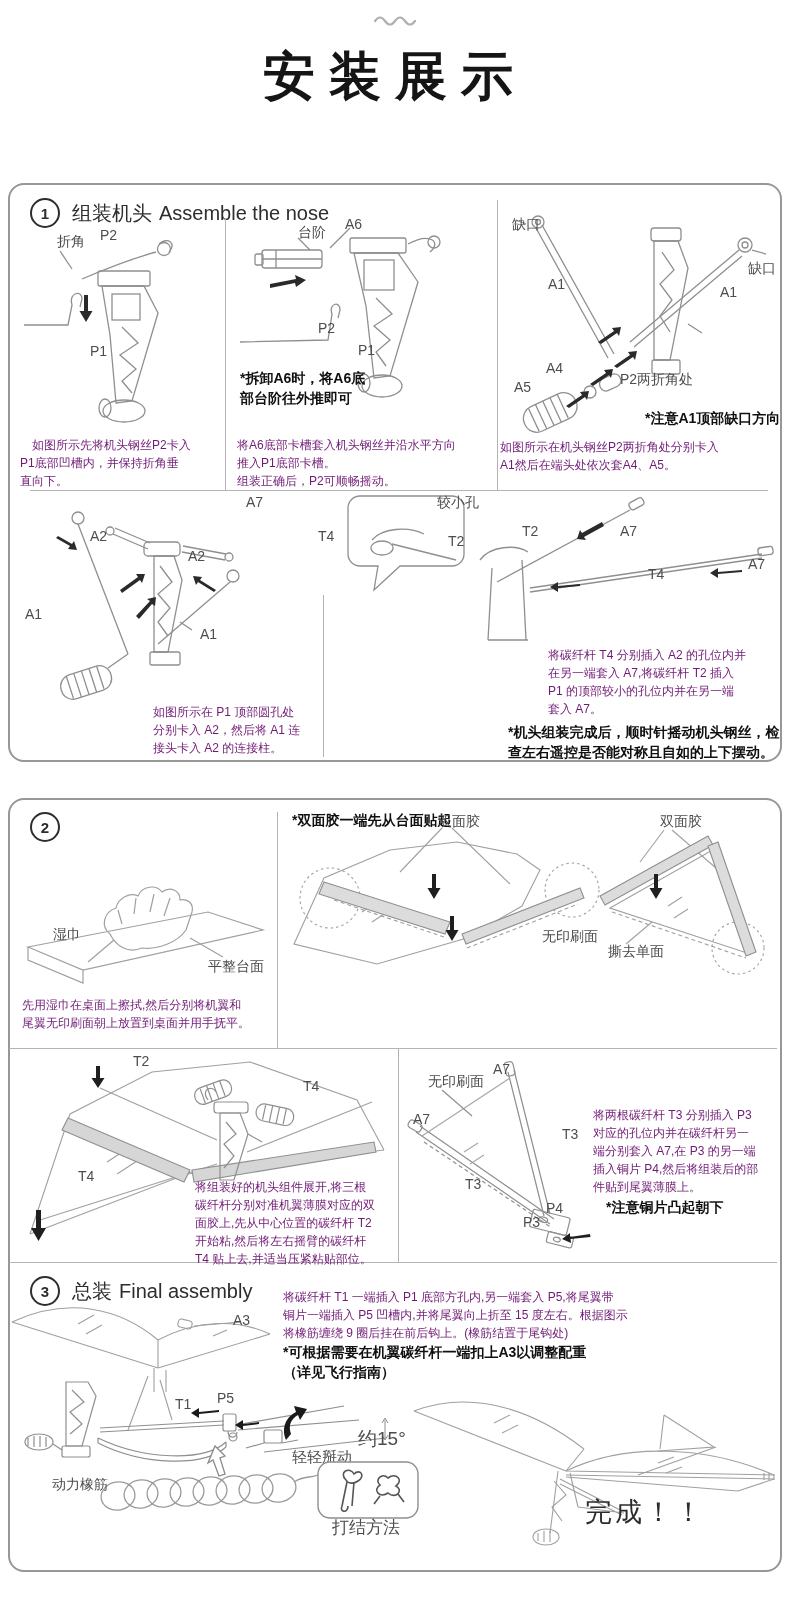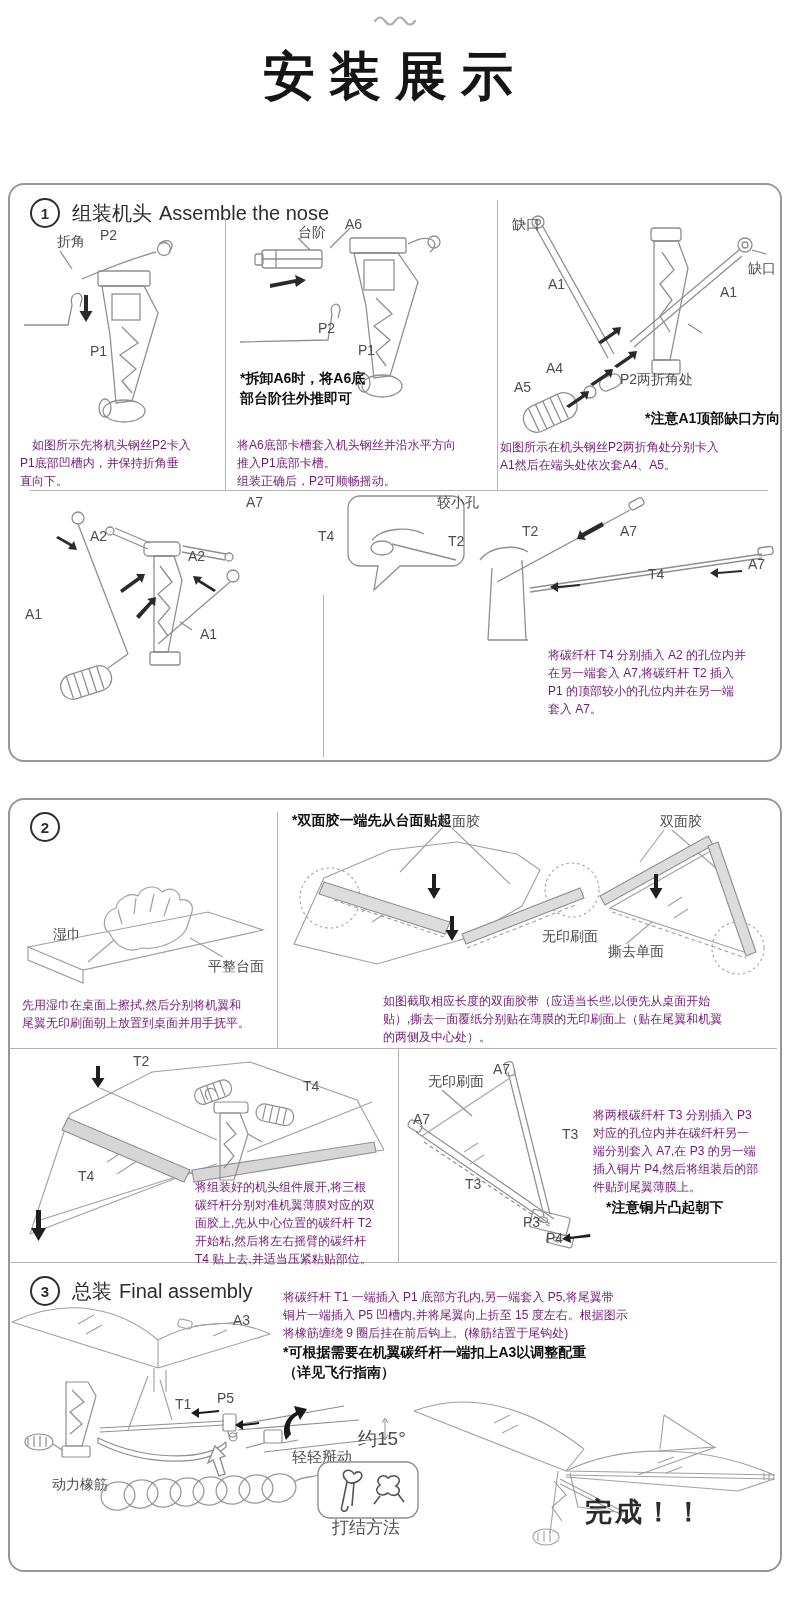--- a/index.html
+++ b/index.html
@@ -15,21 +15,21 @@
   .cnum{width:26px;height:26px;border:2px solid #2d2d2d;border-radius:50%;display:flex;
         align-items:center;justify-content:center;font-weight:bold;font-size:15px;color:#2d2d2d;flex:0 0 auto}
   .stitle{font-size:20px;color:#2d2d2d;white-space:nowrap}
   .en{margin-left:7px}
   .cap{position:absolute;font-size:12px;line-height:1.5;color:#701a75;white-space:pre-line}
   .note{position:absolute;font-size:14px;line-height:1.45;color:#101010;font-weight:bold;white-space:pre-line}
   .pl{position:absolute;font-size:14px;color:#4d4d4d;white-space:nowrap}
   .vd{position:absolute;width:1px;background:#b3b3b3}
   .hd{position:absolute;height:1px;background:#b3b3b3}
   .art{position:absolute}
-  .done{position:absolute;font-size:27px;font-weight:bold;color:#2b2b2b;letter-spacing:3px}
+  .done{position:absolute;font-size:27px;font-weight:normal;color:#2b2b2b;letter-spacing:3px}
   .big{font-size:17px}
 </style>
 </head>
 <body>
 
 <div id="page">
 
   <svg class="art" style="left:372px;top:12px" width="46" height="16" viewBox="0 0 46 16">
     <path d="M3,9 q5,-7 10,0 t10,0 t10,0 t10,0" stroke="#b0b0b0" stroke-width="2.2" fill="none" stroke-linecap="round"></path>
   </svg>
@@ -162,20 +162,23 @@
       <path d="M200,98 l-16,-10 2,-3 -9,-1 3,9 2,-3 16,10 z"></path>
       <path d="M42,44 l14,8 2,-3 3,9 -9,-1 2,-3 -14,-8 z"></path>
     </g>
   </svg>
   <span class="pl" style="left:90px;top:528px">A2</span>
   <span class="pl" style="left:188px;top:548px">A2</span>
   <span class="pl" style="left:25px;top:606px">A1</span>
   <span class="pl" style="left:200px;top:626px">A1</span>
   <span class="pl" style="left:246px;top:494px">A7</span>
   <span class="pl" style="left:318px;top:528px">T4</span>
+  <div class="cap" style="left:153px;top:703px;width:175px">如图所示在 P1 顶部圆孔处
+分别卡入 A2，然后将 A1 连
+接头卡入 A2 的连接柱。</div>
 
   <svg class="art" style="left:330px;top:488px" width="452" height="172" viewBox="0 0 452 172">
     <g stroke="#8f8f8f" fill="none" stroke-width="1.3">
       <path d="M30,8 h92 a12,12 0 0 1 12,12 v46 a12,12 0 0 1 -12,12 h-52 l-26,24 4,-24 h-18 a12,12 0 0 1 -12,-12 v-46 a12,12 0 0 1 12,-12 z"></path>
       <ellipse cx="52" cy="60" rx="11" ry="7"></ellipse>
       <path d="M42,52 C52,40 78,38 94,46 M62,56 L126,72"></path>
       <path d="M150,72 C160,58 186,56 198,64"></path>
       <path d="M162,80 L158,152 M192,72 L196,152 M158,152 h40"></path>
       <path d="M200,100 L432,66 M200,104 L432,70"></path>
       <rect x="428" y="59" width="15" height="8" rx="3" transform="rotate(-8 436 63)"></rect>
@@ -191,20 +194,22 @@
   <span class="pl" style="left:437px;top:494px">较小孔</span>
   <span class="pl" style="left:448px;top:533px">T2</span>
   <span class="pl" style="left:522px;top:523px">T2</span>
   <span class="pl" style="left:620px;top:523px">A7</span>
   <span class="pl" style="left:648px;top:566px">T4</span>
   <span class="pl" style="left:748px;top:556px">A7</span>
   <div class="cap" style="left:548px;top:646px;width:235px">将碳纤杆 T4 分别插入 A2 的孔位内并
 在另一端套入 A7,将碳纤杆 T2 插入
 P1 的顶部较小的孔位内并在另一端
 套入 A7。</div>
+  <div class="note" style="left:508px;top:722px;width:280px">*机头组装完成后，顺时针摇动机头钢丝，检
+查左右遥控是否能对称且自如的上下摆动。</div>
 
   <div class="sec" style="left:8px;top:798px;width:770px;height:770px"></div>
   <div class="shead" style="left:30px;top:812px">
     <span class="cnum">2</span>
   </div>
   <div class="vd" style="left:277px;top:812px;height:236px"></div>
   <div class="hd" style="left:9px;top:1048px;width:768px"></div>
   <div class="vd" style="left:398px;top:1048px;height:214px"></div>
   <div class="hd" style="left:9px;top:1262px;width:768px"></div>
 
@@ -255,23 +260,20 @@
       <path d="M28,118 L54,96"></path>
     </g>
     <g fill="#dcdcdc" stroke="#8f8f8f" stroke-width="1.1">
       <path d="M2,70 L110,10 L115,19 L7,79 Z"></path>
       <path d="M120,16 L158,126 L148,130 L110,20 Z"></path>
     </g>
     <path d="M56,48 h4 v14 h4.5 l-6.5,11 -6.5,-11 h4.5 z" fill="#1f1f1f"></path>
   </svg>
   <span class="pl" style="left:660px;top:813px">双面胶</span>
   <span class="pl" style="left:608px;top:943px">撕去单面</span>
-  <div class="cap" style="left:383px;top:992px;width:395px">如图截取相应长度的双面胶带（应适当长些,以便先从桌面开始
-贴）,撕去一面覆纸分别贴在薄膜的无印刷面上（贴在尾翼和机翼
-的两侧及中心处）。</div>
 
   <svg class="art" style="left:12px;top:1052px" width="382" height="208" viewBox="0 0 382 208">
     <g stroke="#a0a0a0" fill="none" stroke-width="1.1">
       <path d="M18,182 L58,62 L140,20 L238,10 L345,48 L372,98"></path>
       <path d="M18,182 L175,122 L372,98"></path>
       <path d="M95,110 l20,-13 M105,122 l20,-13"></path>
       <path d="M88,36 L205,88 M28,168 L205,112 M235,100 L360,50"></path>
     </g>
     <g fill="#d6d6d6" stroke="#8f8f8f" stroke-width="1.1">
       <path d="M56,66 L178,118 L172,130 L50,78 Z"></path>
@@ -324,21 +326,21 @@
       <path d="M40,34 L70,60"></path>
     </g>
     <path d="M188,178 l-20,3 0,-4 -8,6 9,4 -0.5,-4 20,-2 z" fill="#1f1f1f"></path>
   </svg>
   <span class="pl" style="left:493px;top:1061px">A7</span>
   <span class="pl" style="left:428px;top:1073px">无印刷面</span>
   <span class="pl" style="left:413px;top:1111px">A7</span>
   <span class="pl" style="left:562px;top:1126px">T3</span>
   <span class="pl" style="left:465px;top:1176px">T3</span>
   <span class="pl" style="left:523px;top:1214px">P3</span>
-  <span class="pl" style="left:546px;top:1230px">P4</span>
+  <span class="pl" style="left:546px;top:1200px">P4</span>
   <div class="cap" style="left:593px;top:1106px;width:185px">将两根碳纤杆 T3 分别插入 P3
 对应的孔位内并在碳纤杆另一
 端分别套入 A7,在 P3 的另一端
 插入铜片 P4,然后将组装后的部
 件贴到尾翼薄膜上。</div>
   <div class="note" style="left:606px;top:1197px">*注意铜片凸起朝下</div>
 
   <div class="shead" style="left:30px;top:1276px">
     <span class="cnum">3</span>
     <span class="stitle"><span>总装</span><span class="en">Final assembly</span></span>

